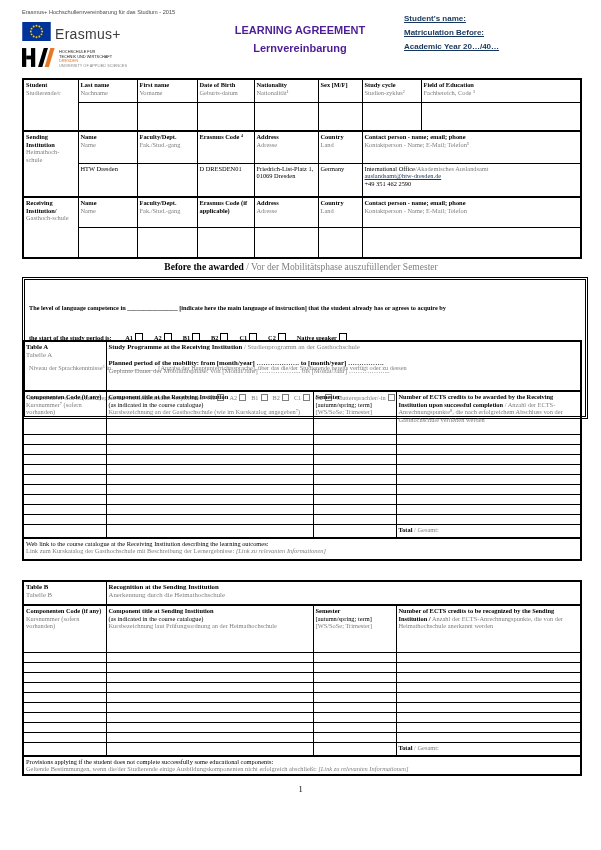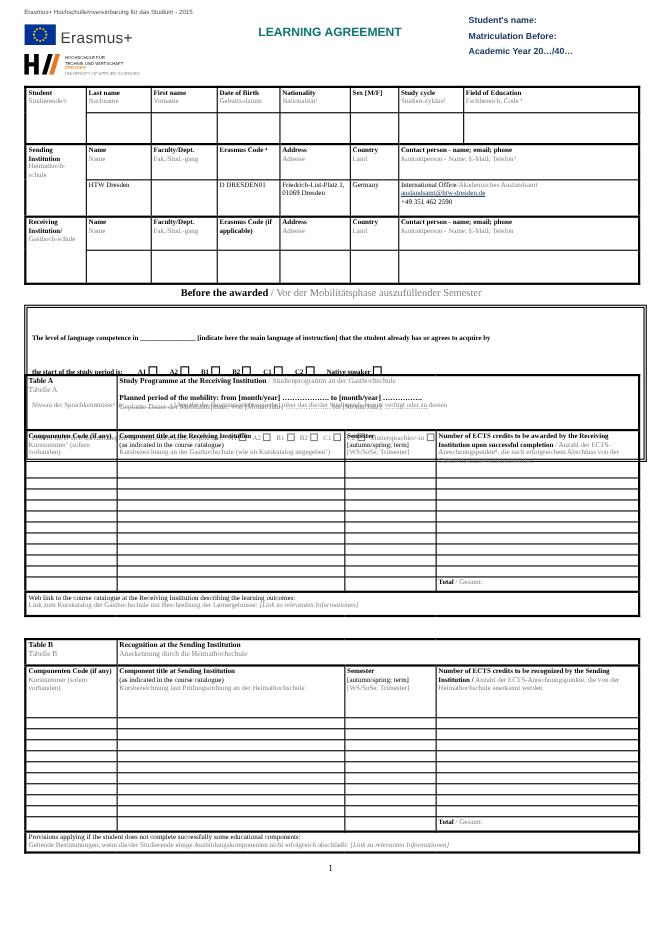--- a/index.html
+++ b/index.html
@@ -18,25 +18,25 @@
   .doc-ref{position:absolute;left:22px;top:9px;font-family:"Liberation Sans",sans-serif;
            font-size:5.6px;color:#4a4a4a;}
   .logos{position:absolute;left:22px;top:22px;}
   .eu-row{display:flex;align-items:center;gap:4px;}
   .erasmus-word{font-family:"Liberation Sans",sans-serif;font-size:14px;color:#3d3d3d;letter-spacing:.3px;}
   .htw-row{display:flex;align-items:flex-start;gap:3px;margin-top:3px;}
   .htw-text{font-family:"Liberation Sans",sans-serif;font-size:3.9px;line-height:4.6px;color:#1a1a1a;padding-top:2px;}
   .htw-text .l3{color:#e87722;}
   .htw-text .l4{color:#8a8a8a;}
   .title-block{position:absolute;left:160px;width:280px;top:24px;text-align:center;
-               font-family:"Liberation Sans",sans-serif;font-weight:bold;color:#0f766e;}
+               font-family:"Liberation Sans",sans-serif;font-weight:bold;color:#4c1d95;}
   .title-block .t1l{font-size:11px;}
   .title-block .t2l{font-size:11px;margin-top:6px;}
-  .student-block{position:absolute;left:426px;top:12px;font-family:"Liberation Sans",sans-serif;
-                 font-weight:bold;color:#17365d;font-size:8px;line-height:14px;}
+  .student-block{position:absolute;left:404px;top:12px;font-family:"Liberation Sans",sans-serif;
+                 font-weight:bold;color:#17365d;font-size:8px;line-height:14px;text-decoration:underline;}
 
   
   table{border-collapse:collapse;table-layout:fixed;width:558px;}
   td{vertical-align:top;padding:1px 2px;font-size:6.4px;line-height:1.18;overflow:hidden;}
   .t1{position:absolute;top:78px;left:0;border:2px solid #000;}
   .t1 td{border:1px solid #000;}
   .t1 tr.sect td{border-top:2px solid #000;}
   .email{color:#17365d;text-decoration:underline;cursor:pointer;}
 
   .section-heading{position:absolute;top:262px;left:0;width:558px;text-align:center;font-size:9.5px;}
@@ -110,20 +110,21 @@
         <div class="l1">HOCHSCHULE FÜR</div>
         <div class="l2">TECHNIK UND WIRTSCHAFT</div>
         <div class="l3">DRESDEN</div>
         <div class="l4">UNIVERSITY OF APPLIED SCIENCES</div>
       </span>
     </div>
   </div>
 
   <div class="title-block">
     <div class="t1l">LEARNING AGREEMENT</div>
+    <div class="t2l">Lernvereinbarung</div>
   </div>
 
   <div class="student-block">
     <div>Student's name:</div>
     <div>Matriculation Before:</div>
     <div>Academic Year 20…/40…</div>
   </div>
 </div>
 
 <div class="content">

